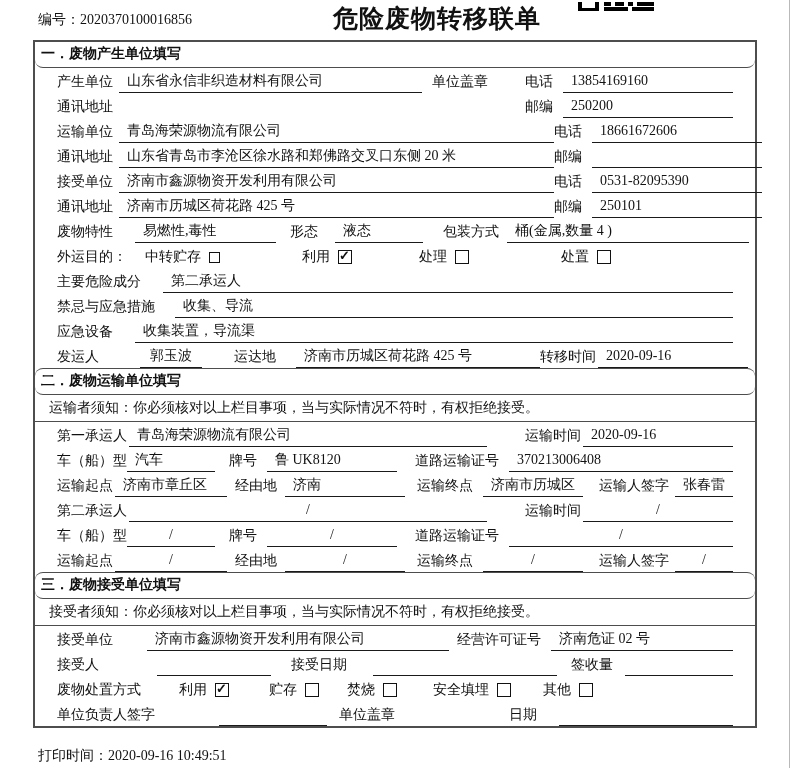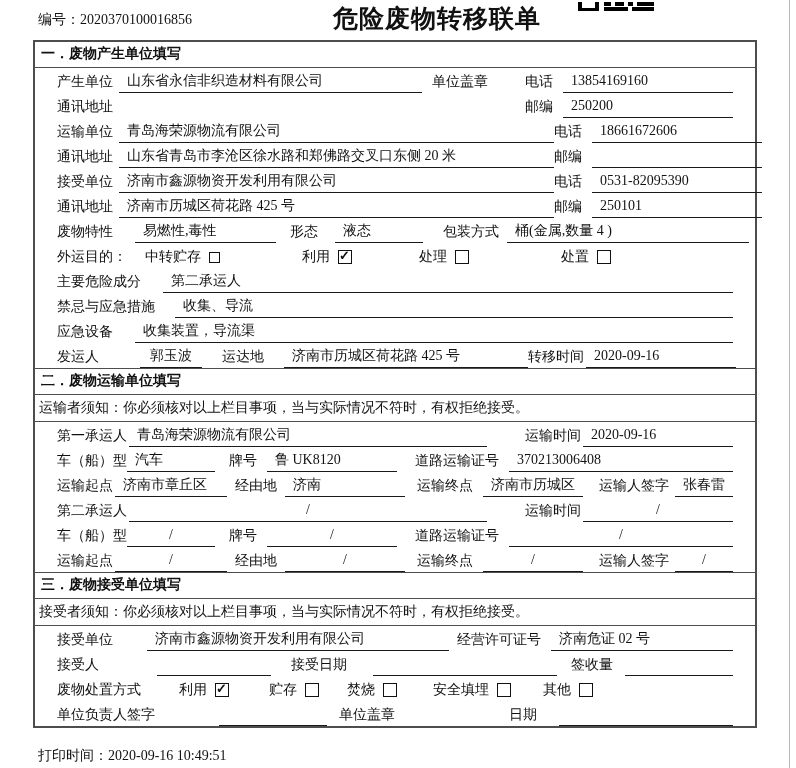--- a/index.html
+++ b/index.html
@@ -20,23 +20,24 @@
 
   .form{
     position:absolute;left:33px;top:40px;width:724px;
     border:2px solid #4d4d4d;box-sizing:border-box;background:#fff;
   }
   .sec-head{
     height:25px;line-height:23px;padding:0 6px;
     font-family:"Liberation Sans","DejaVu Sans",sans-serif;
     font-weight:bold;font-size:14px;
     border-bottom:1px solid #4d4d4d;
+    border-radius:8px;
   }
   .sec-head.mid{border-top:1px solid #4d4d4d;}
-  .notice{height:26px;line-height:25px;padding:0 4px;border-bottom:1px solid #4d4d4d;white-space:nowrap;}
+  .notice{height:26px;line-height:25px;padding:0 14px;border-bottom:1px solid #4d4d4d;white-space:nowrap;}
   .row{
     display:flex;height:25px;padding:0 22px;box-sizing:border-box;
     align-items:flex-end;line-height:22px;white-space:nowrap;
   }
   .lbl{flex:none;white-space:nowrap;overflow:visible;}
   .val{
     flex:none;border-bottom:1px solid #1a1a1a;white-space:nowrap;
     padding-left:8px;box-sizing:border-box;height:23px;line-height:22px;overflow:visible;
   }
   .val.c{text-align:center;padding-left:0;}
@@ -151,21 +152,21 @@
   </div>
 
   <div class="row">
     <span class="lbl" style="width:72px">应急设备</span>
     <span class="val fill" style="margin-left:6px">收集装置，导流渠</span>
   </div>
 
   <div class="row">
     <span class="lbl" style="width:46px">发运人</span>
     <span class="val c" style="margin-left:37px;width:62px">郭玉波</span>
-    <span class="lbl" style="margin-left:20px;width:44px">运达地</span>
+    <span class="lbl" style="margin-left:32px;width:44px">运达地</span>
     <span class="val" style="margin-left:18px;width:244px">济南市历城区荷花路 425 号</span>
     <span class="lbl ml-auto" style="width:58px">转移时间</span>
     <span class="val" style="width:150px">2020-09-16</span>
   </div>
 
   <div class="sec-head mid">二．废物运输单位填写</div>
   <div class="notice">运输者须知：你必须核对以上栏目事项，当与实际情况不符时，有权拒绝接受。</div>
 
   <div class="row">
     <span class="lbl" style="width:72px">第一承运人</span>

